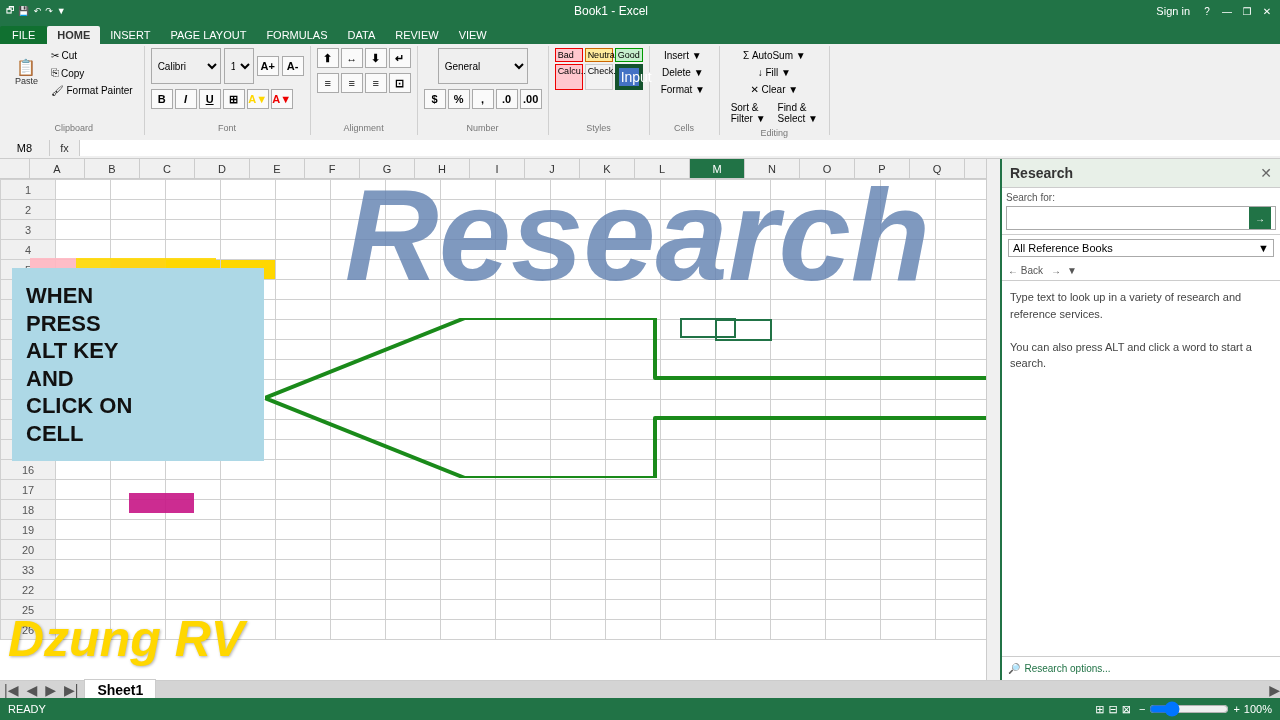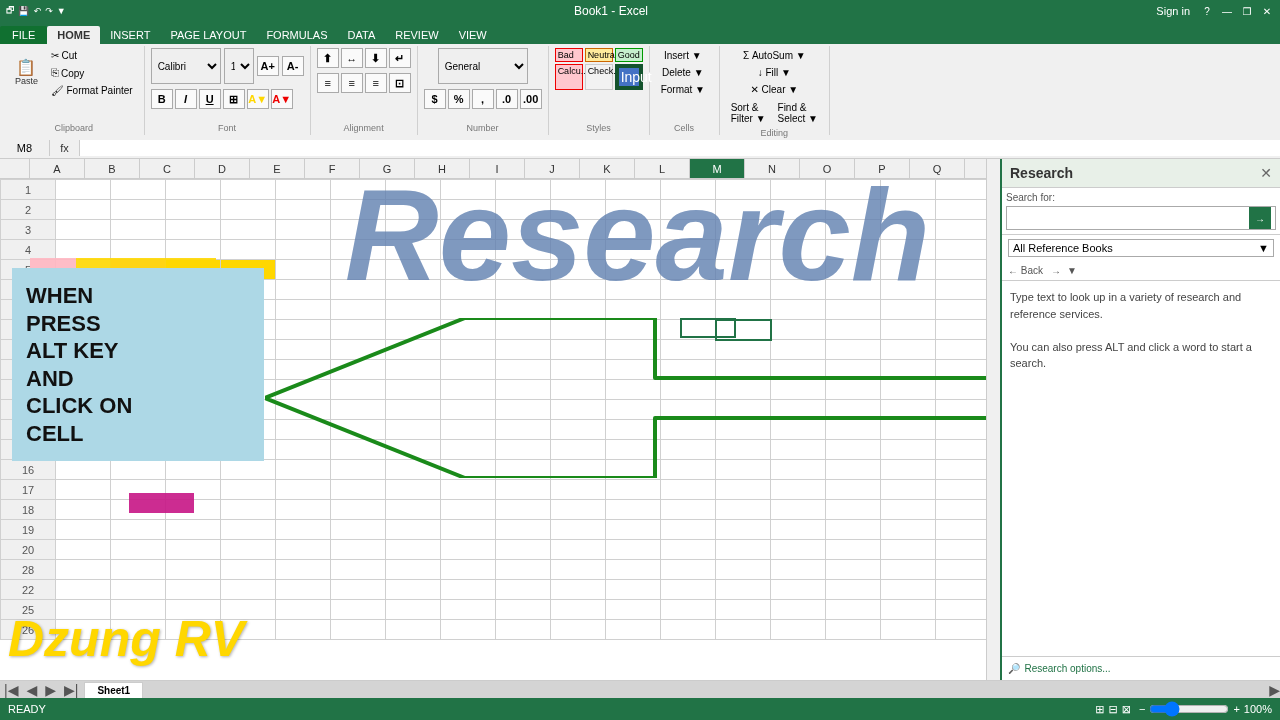--- a/index.html
+++ b/index.html
@@ -185,21 +185,21 @@
       background: #217346; display: flex; align-items: center; padding: 0 8px;
       font-size: 11px; color: white; z-index: 100;
     }
     #status-bar .spacer { flex: 1; }
     #sheet-tabs {
       position: absolute; bottom: 22px; left: 0; right: 0; height: 18px;
       background: #d4d4d4; border-top: 1px solid #ccc; display: flex; align-items: center;
       z-index: 90;
     }
     .sheet-tab {
-      padding: 2px 12px; font-size: 10px; cursor: pointer; border: 1px solid #ccc;
+      padding: 2px 12px; font-size: 14px; cursor: pointer; border: 1px solid #ccc;
       background: white; margin-left: 2px; border-bottom: none;
     }
     .sheet-tab.active { background: white; font-weight: bold; }
     .sheet-nav { font-size: 14px; color: #555; cursor: pointer; margin: 0 4px; }
     .scroll-right { margin-left: auto; font-size: 14px; color: #555; cursor: pointer; }
 
     
     #v-scroll { position: absolute; right: 280px; top: 159px; bottom: 40px; width: 14px; background: #f0f0f0; border-left: 1px solid #ccc; z-index: 80; }
     .fmt-select { height: 36px; font-size: 10px; border: 1px solid #aaa; padding: 0 2px; }
     .fmt-btn { height: 20px; width: 22px; font-size: 11px; font-weight: bold; border: 1px solid #aaa; background: #fafafa; cursor: pointer; }
@@ -777,21 +777,21 @@
           <td></td>
           <td></td>
           <td></td>
           <td></td>
           <td></td>
           <td></td>
           <td></td>
           <td></td>
         </tr>
         <tr>
-          <td class="row-num">28</td>
+          <td class="row-num">33</td>
           <td></td>
           <td></td>
           <td></td>
           <td></td>
           <td></td>
           <td></td>
           <td></td>
           <td></td>
           <td></td>
           <td></td>

